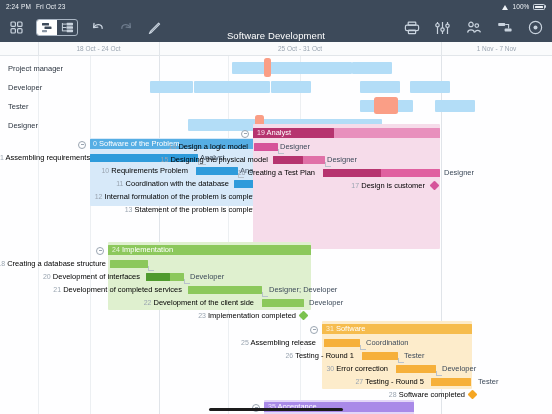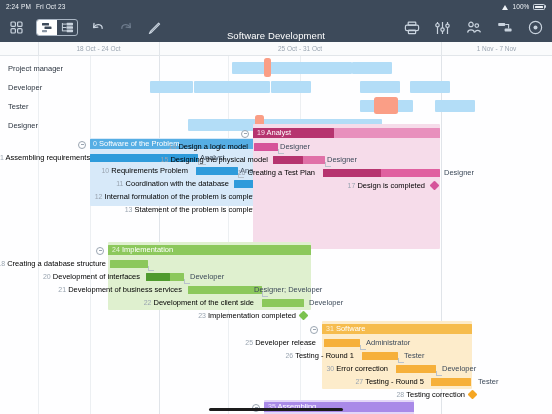--- a/index.html
+++ b/index.html
@@ -322,21 +322,21 @@
     </div>
 
     <div class="trow" style="top:110px;left:0;right:0">
       <div class="tlabel" style="left:0px;width:315px"><span class="tnum">16</span> <span>Creating a Test Plan</span></div>
       <div class="tbar" style="left:323px;width:117px;background:#e060a0"></div>
       <div class="tbar" style="left:323px;width:58px;background:#b6346f"></div>
       <div class="tres" style="left:444px">Designer</div>
     </div>
 
     <div class="trow" style="top:123px;left:0;right:0">
-      <div class="tlabel" style="left:0px;width:425px"><span class="tnum">17</span> <span>Design is completed</span></div>
+      <div class="tlabel" style="left:0px;width:425px"><span class="tnum">17</span> <span>Design is customer</span></div>
       <div class="diamond" style="left:431px;background:#d6539a"></div>
     </div>
 
     <div class="group" style="left:108px;top:186px;width:203px;height:68px;background:#dff0cf"></div>
 
     <div class="trow" style="top:188px;left:0;right:0">
       <div class="collapse" style="left:96px"></div>
       <div class="tbar sum" style="left:108px;width:203px;background:#8cc85c"></div>
       <div class="glabel" style="left:109px"><span class="tnum" style="color:#e7f5da">24</span> <span>Implementation</span></div>
     </div>
@@ -349,24 +349,24 @@
 
     <div class="trow" style="top:214px;left:0;right:0">
       <div class="tlabel" style="left:0px;width:140px"><span class="tnum">20</span> <span>Development of interfaces</span></div>
       <div class="tbar" style="left:146px;width:38px;background:#8cc85c"></div>
       <div class="tbar" style="left:146px;width:24px;background:#4f9b2e"></div>
       <div class="link" style="left:184px;top:9px;width:6px;height:5px"></div>
       <div class="tres" style="left:190px">Developer</div>
     </div>
 
     <div class="trow" style="top:227px;left:0;right:0">
-      <div class="tlabel" style="left:0px;width:182px"><span class="tnum">21</span> <span>Development of business services</span></div>
+      <div class="tlabel" style="left:0px;width:182px"><span class="tnum">21</span> <span>Development of completed services</span></div>
       <div class="tbar" style="left:188px;width:74px;background:#8cc85c"></div>
       <div class="link" style="left:262px;top:9px;width:6px;height:5px"></div>
-      <div class="tres" style="left:254px">Designer; Developer</div>
+      <div class="tres" style="left:269px">Designer; Developer</div>
     </div>
 
     <div class="trow" style="top:240px;left:0;right:0">
       <div class="tlabel" style="left:0px;width:254px"><span class="tnum">22</span> <span>Development of the client side</span></div>
       <div class="tbar" style="left:262px;width:42px;background:#8cc85c"></div>
       <div class="tres" style="left:309px">Developer</div>
     </div>
 
     <div class="trow" style="top:253px;left:0;right:0">
       <div class="tlabel" style="left:0px;width:296px"><span class="tnum">23</span> <span>Implementation completed</span></div>
@@ -375,24 +375,24 @@
 
     <div class="group" style="left:322px;top:265px;width:150px;height:68px;background:#fdeccb"></div>
 
     <div class="trow" style="top:267px;left:0;right:0">
       <div class="collapse" style="left:310px"></div>
       <div class="tbar sum" style="left:322px;width:150px;background:#f6bc4d"></div>
       <div class="glabel" style="left:323px"><span class="tnum" style="color:#fdf0d8">31</span> <span>Software</span></div>
     </div>
 
     <div class="trow" style="top:280px;left:0;right:0">
-      <div class="tlabel" style="left:0px;width:316px"><span class="tnum">25</span> <span>Developer release</span></div>
+      <div class="tlabel" style="left:0px;width:316px"><span class="tnum">25</span> <span>Assembling release</span></div>
       <div class="tbar" style="left:324px;width:36px;background:#f6b03a"></div>
       <div class="link" style="left:360px;top:9px;width:6px;height:5px"></div>
-      <div class="tres" style="left:366px">Administrator</div>
+      <div class="tres" style="left:366px">Coordination</div>
     </div>
 
     <div class="trow" style="top:293px;left:0;right:0">
       <div class="tlabel" style="left:0px;width:354px"><span class="tnum">26</span> <span>Testing - Round 1</span></div>
       <div class="tbar" style="left:362px;width:36px;background:#f6b03a"></div>
       <div class="link" style="left:398px;top:9px;width:6px;height:5px"></div>
       <div class="tres" style="left:404px">Tester</div>
     </div>
 
     <div class="trow" style="top:306px;left:0;right:0">
@@ -402,28 +402,28 @@
       <div class="tres" style="left:442px">Developer</div>
     </div>
 
     <div class="trow" style="top:319px;left:0;right:0">
       <div class="tlabel" style="left:0px;width:424px"><span class="tnum">27</span> <span>Testing - Round 5</span></div>
       <div class="tbar" style="left:431px;width:40px;background:#f6b03a"></div>
       <div class="tres" style="left:478px">Tester</div>
     </div>
 
     <div class="trow" style="top:332px;left:0;right:0">
-      <div class="tlabel" style="left:0px;width:465px"><span class="tnum">28</span> <span>Testing correction</span></div>
+      <div class="tlabel" style="left:0px;width:465px"><span class="tnum">28</span> <span>Software completed</span></div>
       <div class="diamond" style="left:469px;background:#f5a623"></div>
     </div>
 
     <div class="group" style="left:264px;top:344px;width:150px;height:28px;background:#e3d7f8"></div>
 
     <div class="trow" style="top:345px;left:0;right:0">
       <div class="collapse" style="left:252px"></div>
       <div class="tbar sum" style="left:264px;width:150px;background:#a98ae8"></div>
-      <div class="glabel" style="left:265px"><span class="tnum" style="color:#eee6fb">35</span> <span>Assembling</span></div>
+      <div class="glabel" style="left:265px"><span class="tnum" style="color:#eee6fb">35</span> <span>Acceptance</span></div>
     </div>
 
   </div>
 
   <div class="homebar"></div>
 </div>
 
 </body></html>

